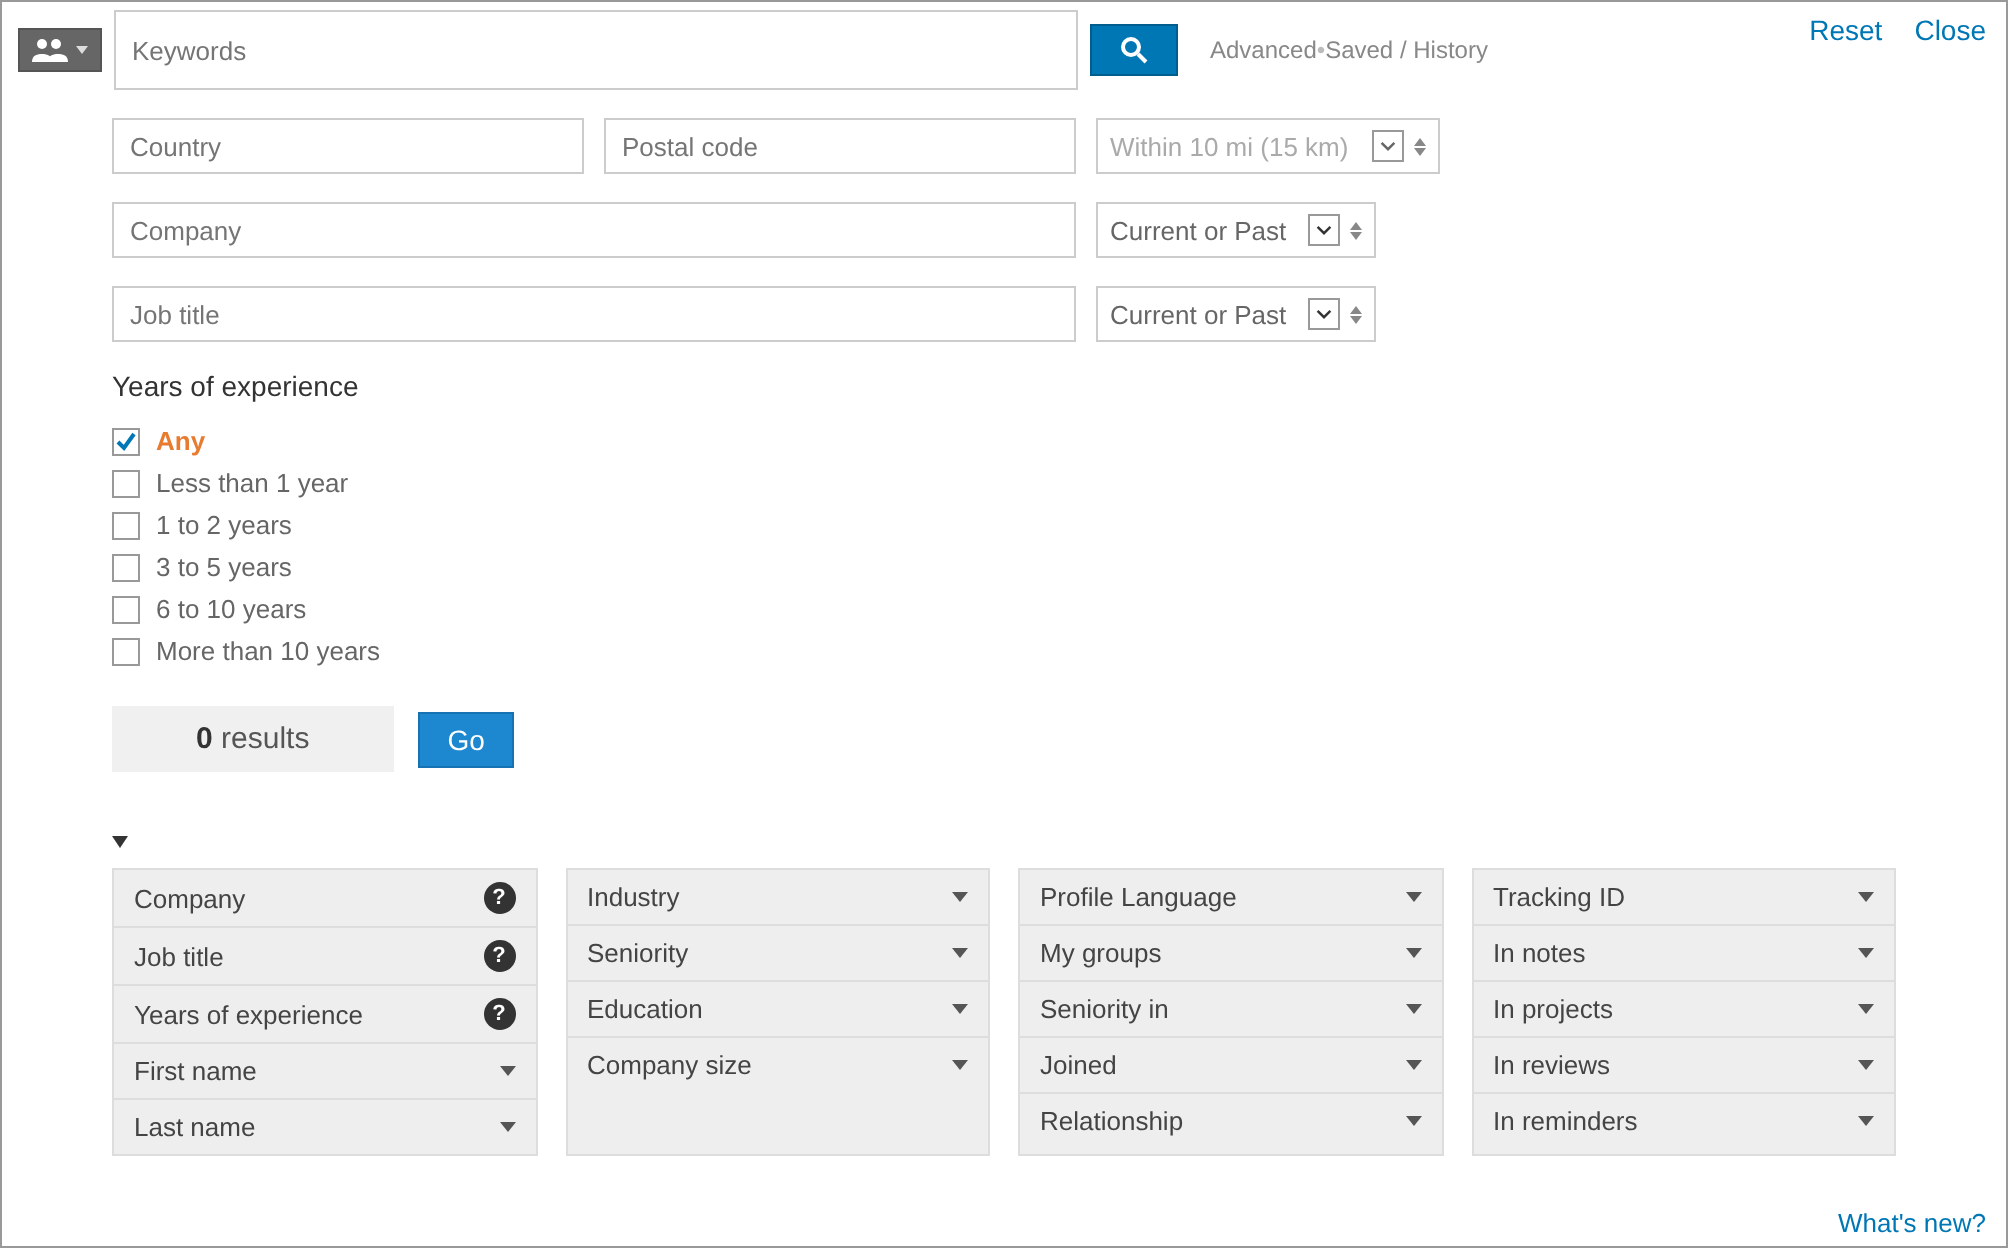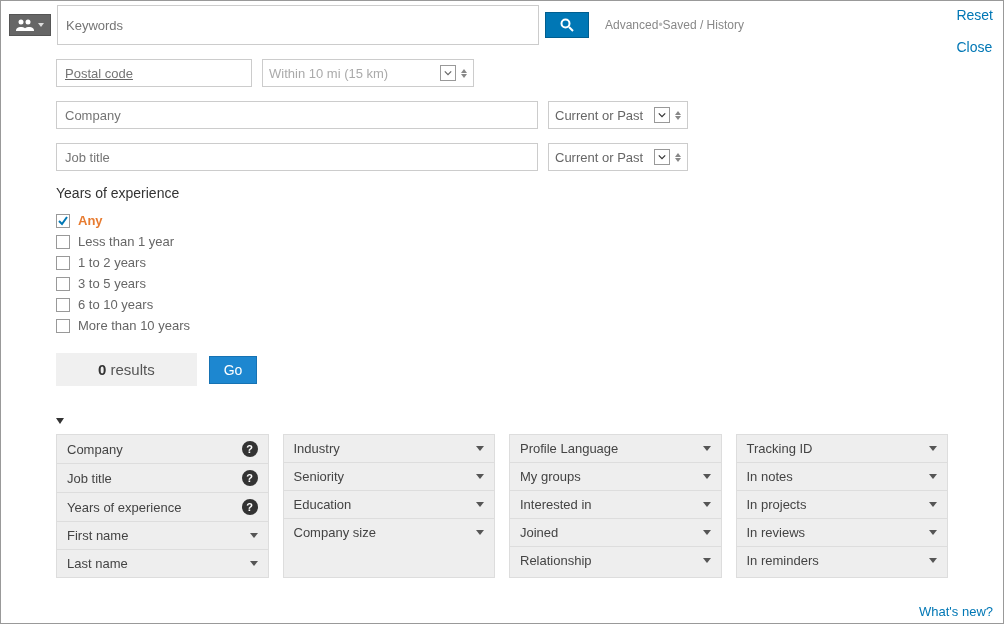--- a/index.html
+++ b/index.html
@@ -7,21 +7,21 @@
 
 .topbar { display: flex; align-items: center; padding: 4px 8px; gap: 6px; }
 .people-btn { background: #666; border: 1px solid #555; padding: 3px 6px; display: flex; align-items: center; cursor: pointer; }
 .people-btn svg { fill: #fff; }
 .people-btn .caret { width: 0; height: 0; border-left: 3px solid transparent; border-right: 3px solid transparent; border-top: 4px solid #ddd; margin-left: 4px; }
 .keyword-input { flex: 0 0 482px; height: 40px; border: 1px solid #ccc; padding: 0 8px; font-size: 13px; color: #666; }
 .search-btn { width: 44px; height: 26px; background: #0077b5; border: 1px solid #005e8f; display: flex; align-items: center; justify-content: center; cursor: pointer; }
 .search-btn svg { fill: #fff; }
 .toplinks { display: flex; align-items: center; font-size: 12px; color: #888; margin-left: 10px; }
 .toplinks .dot { color: #bbb; }
-.right-actions { position: absolute; right: 10px; top: 6px; display: flex; gap: 16px; font-size: 14px; flex-direction: column; }
+.right-actions { position: absolute; right: 10px; top: 6px; display: flex; gap: 16px; font-size: 14px; }
 .right-actions span { color: #0077b5; cursor: pointer; }
 
 .form-area { padding: 10px 55px 0 55px; }
 .row { display: flex; gap: 10px; margin-bottom: 14px; align-items: center; }
 .text-input { height: 28px; border: 1px solid #ccc; padding: 0 8px; font-size: 13px; color: #666; background: #fff; }
 .select-box { height: 28px; border: 1px solid #ccc; padding: 0 6px; display: flex; align-items: center; justify-content: space-between; font-size: 13px; color: #666; background: #fff; position: relative; }
 .select-drop { display: flex; align-items: center; gap: 2px; }
 .chev-box { width: 16px; height: 16px; border: 1px solid #999; display: flex; align-items: center; justify-content: center; }
 .chev-box svg { width: 8px; height: 8px; }
 .stepper { display: flex; flex-direction: column; gap: 1px; margin-left: 3px; }
@@ -84,22 +84,23 @@
     <span>Saved / History</span>
   </div>
   <div class="right-actions">
     <span>Reset</span>
     <span>Close</span>
   </div>
 </div>
 
 <div class="form-area">
   <div class="row">
-    <input class="text-input" style="width: 196px; text-decoration: underline;" placeholder="Postal code">
-    <div class="select-box" style="width:212px;color:#aaa">
+    <input class="text-input" style="width: 236px;" placeholder="Country">
+    <input class="text-input" style="width: 236px;" placeholder="Postal code">
+    <div class="select-box" style="width:172px;color:#aaa">
       <span>Within 10 mi (15 km)</span>
       <div class="select-drop">
         <div class="chev-box">
             <svg viewBox="0 0 10 10">
               <path d="M1 3l4 4 4-4" fill="none" stroke="#666" stroke-width="1.5"></path>
             </svg>
           </div>
         <div class="stepper">
             <div class="up"></div>
             <div class="down"></div>
@@ -253,21 +254,21 @@
             <div class="small-caret"></div>
           </div>
         </div>
         <div class="filter-row">
           <span>My groups</span>
           <div class="icon-right">
             <div class="small-caret"></div>
           </div>
         </div>
         <div class="filter-row">
-          <span>Interested in</span>
+          <span>Seniority in</span>
           <div class="icon-right">
             <div class="small-caret"></div>
           </div>
         </div>
         <div class="filter-row">
           <span>Joined</span>
           <div class="icon-right">
             <div class="small-caret"></div>
           </div>
         </div>

